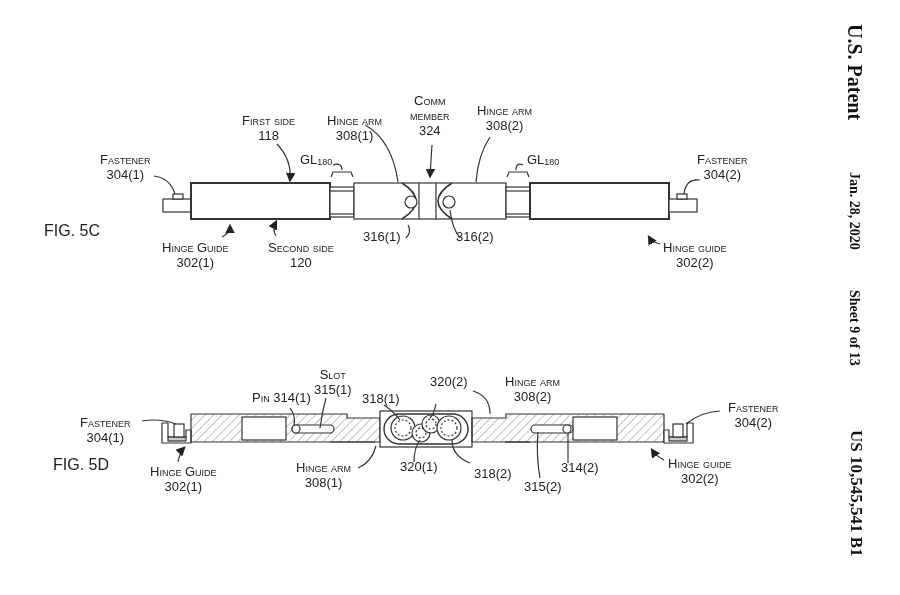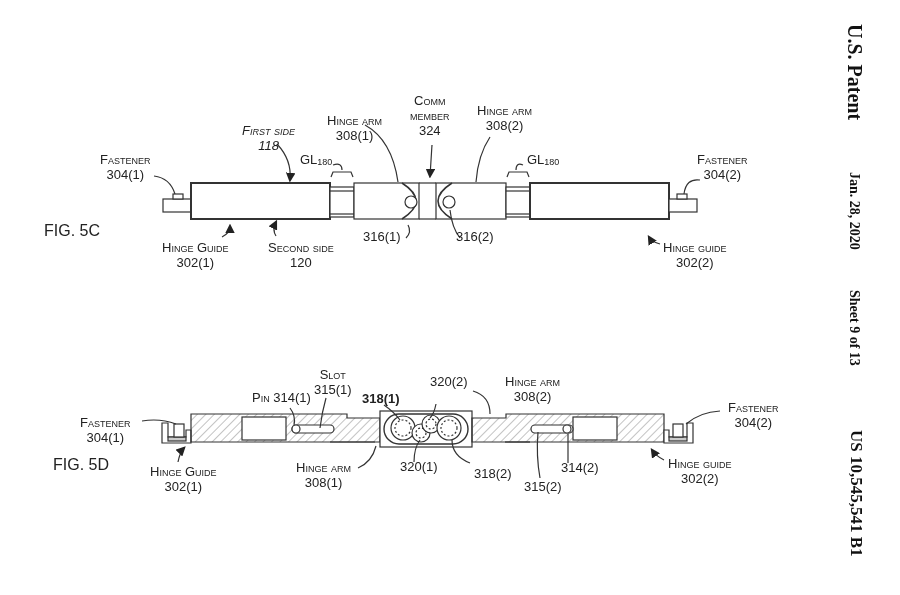--- a/index.html
+++ b/index.html
@@ -137,21 +137,21 @@
   </g>
 </svg>
 
 <div class="fig" style="left:44px; top:222px;">FIG. 5C</div>
 <div class="fig" style="left:53px; top:456px;">FIG. 5D</div>
 
 <div class="lbl" style="left:100px; top:152px;">
   <div class="sc">Fastener</div>
   <div>304(1)</div>
 </div>
-<div class="lbl" style="left:242px; top:123px;font-style:italic;">
+<div class="lbl" style="left:242px; top:113px;">
   <div class="sc">First side</div>
   <div>118</div>
 </div>
 <div class="lbl" style="left:327px; top:113px;">
   <div class="sc">Hinge arm</div>
   <div>308(1)</div>
 </div>
 <div class="lbl" style="left:410px; top:93px;">
   <div class="sc">Comm</div>
   <div class="sc">member</div>
@@ -184,21 +184,21 @@
 
 <div class="lbl" style="left:80px; top:415px;">
   <div class="sc">Fastener</div>
   <div>304(1)</div>
 </div>
 <div class="lbl" style="left:236px; top:390px;margin-left:16px;"><span class="sc">Pin</span> <span>314(1)</span></div>
 <div class="lbl" style="left:314px; top:367px;">
   <div class="sc">Slot</div>
   <div>315(1)</div>
 </div>
-<div class="lbl" style="left:362px; top:391px;font-weight:bold;">318(1)</div>
+<div class="lbl" style="left:362px; top:391px;">318(1)</div>
 <div class="lbl" style="left:430px; top:374px;">320(2)</div>
 <div class="lbl" style="left:505px; top:374px;">
   <div class="sc">Hinge arm</div>
   <div>308(2)</div>
 </div>
 <div class="lbl" style="left:728px; top:400px;">
   <div class="sc">Fastener</div>
   <div>304(2)</div>
 </div>
 <div class="lbl" style="left:150px; top:464px;">

